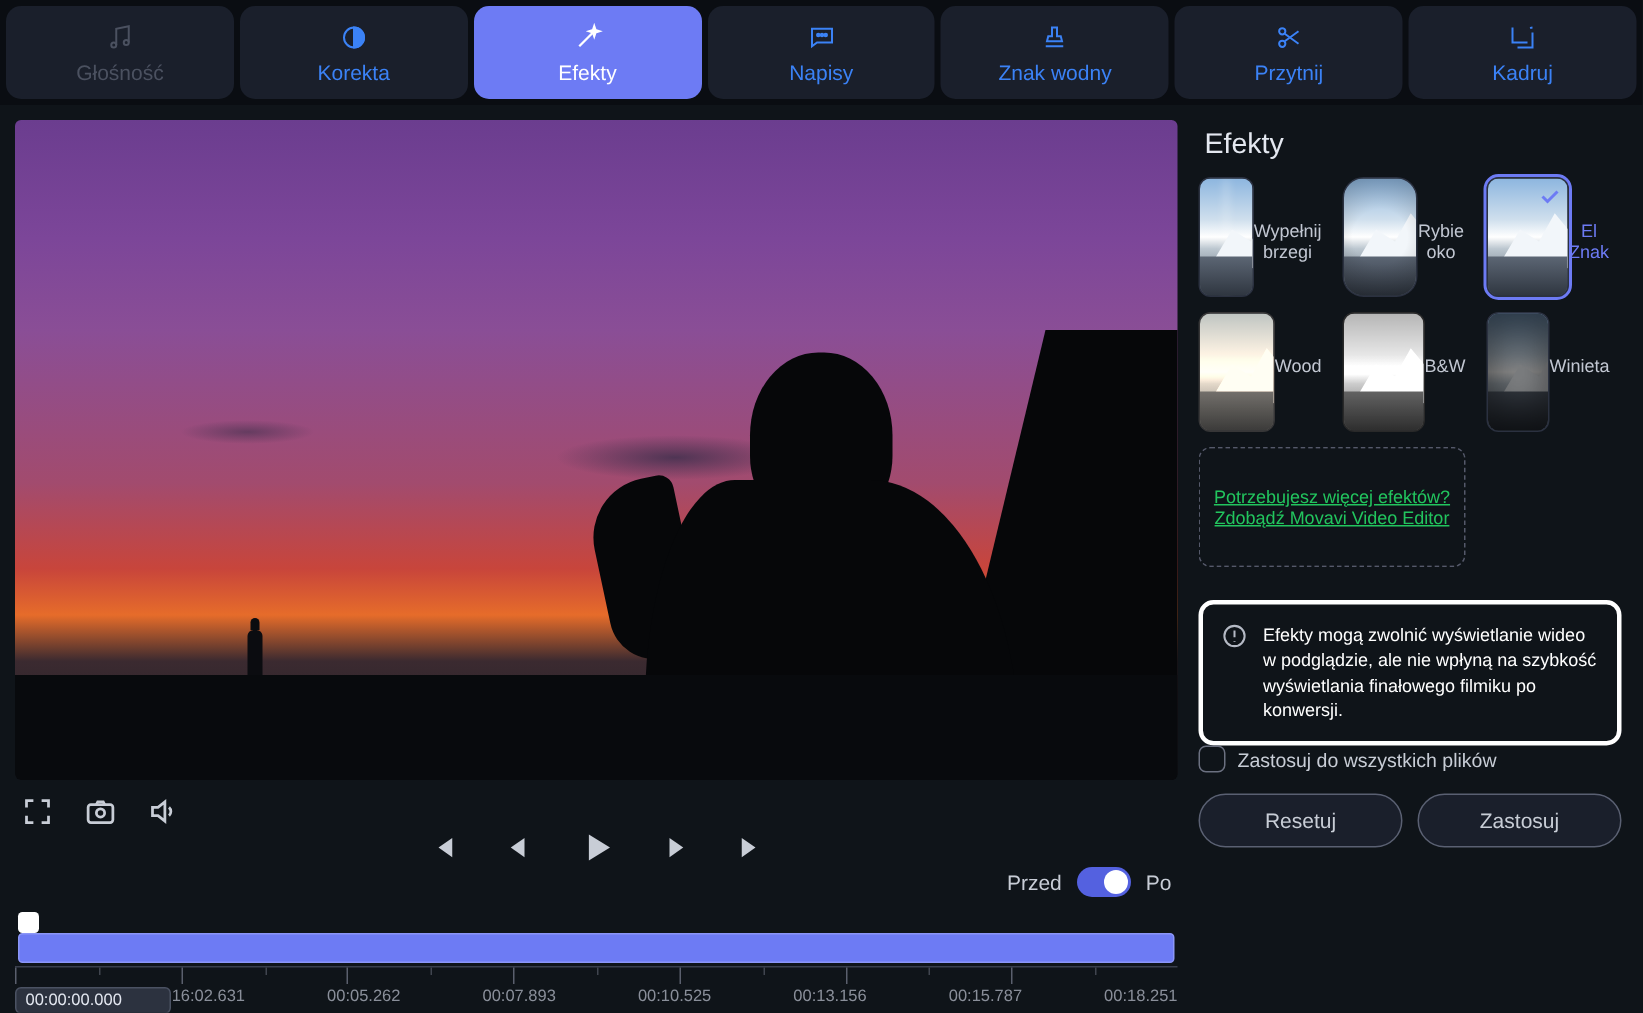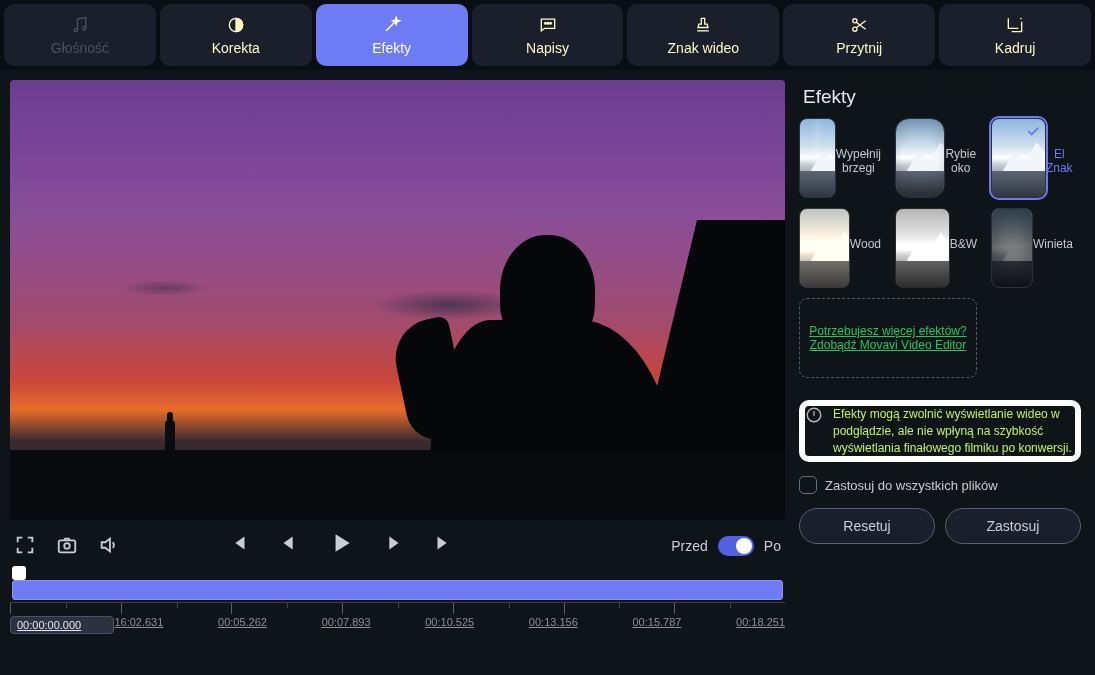--- a/index.html
+++ b/index.html
@@ -1,20 +1,20 @@
 <!DOCTYPE html>
 <html><head>
 <meta charset="utf-8">
 <style>
 * { margin: 0; padding: 0; box-sizing: border-box; }
 body { font-family: -apple-system, BlinkMacSystemFont, "Segoe UI", Arial, sans-serif; background: #0f1419; color: #c8cdd6; width: 1095px; height: 675px; overflow: hidden; }
 
 
 .tabs { display: flex; gap: 4px; padding: 4px; background: #0a0d12; }
-.tab { flex: 1; display: flex; flex-direction: column; align-items: center; justify-content: center; padding: 10px 4px; background: #1a1f2b; border-radius: 10px; cursor: pointer; font-size: 14px; color: #fef9c3; }
+.tab { flex: 1; display: flex; flex-direction: column; align-items: center; justify-content: center; padding: 10px 4px; background: #1a1f2b; border-radius: 10px; cursor: pointer; font-size: 14px; color: #3b82f6; }
 .tab.disabled { color: #4b5160; cursor: default; }
 .tab.active { background: #6d7bf4; color: #fff; }
 .tab .ico { height: 22px; display: flex; align-items: center; justify-content: center; margin-bottom: 4px; }
 .tab .ico svg { width: 20px; height: 20px; }
 
 
 .main { display: flex; height: 616px; }
 .left { width: 795px; padding: 10px 10px 0 10px; display: flex; flex-direction: column; }
 .right { width: 300px; padding: 12px 14px 12px 4px; display: flex; flex-direction: column; }
 
@@ -26,40 +26,40 @@
 .silhouette { position: absolute; bottom: 0; left: 0; right: 0; height: 70px; background: #080a0d; }
 .tower { position: absolute; bottom: 40px; left: 155px; width: 10px; height: 60px; background: #0b0c10; border-radius: 4px 4px 0 0; }
 .tower:before { content:""; position:absolute; top:-8px; left:2px; width:6px; height:8px; background:#0b0c10; border-radius:3px 3px 0 0; }
 .person { position: absolute; bottom: 0; left: 400px; width: 300px; height: 310px; }
 .person:before { content:""; position:absolute; bottom:170px; left:90px; width:95px; height:115px; background:#060709; border-radius:48% 48% 40% 40%; }
 .person:after { content:""; position:absolute; bottom:0; left:20px; width:250px; height:200px; background:#060709; border-radius:60px 100px 0 0 / 150px 180px 0 0; }
 .arm { position:absolute; bottom:80px; left:-10px; width:60px; height:120px; background:#060709; border-radius:40px 10px 30px 30px; transform:rotate(-12deg); }
 .wall { position:absolute; bottom:0; right:-20px; width:180px; height:300px; background:#060709; clip-path: polygon(40% 0, 100% 0, 100% 100%, 0 100%); }
 
 
-.controls { display: flex; align-items: flex-end; padding: 10px 4px 6px 4px; }
+.controls { display: flex; align-items: flex-start; padding: 10px 4px 6px 4px; flex-direction: column; }
 .controls .left-ctrls, .controls .center-ctrls { display: flex; align-items: center; gap: 20px; }
 .controls .center-ctrls { margin: 0 auto; gap: 28px; }
 .controls .right-ctrls { display: flex; align-items: center; gap: 10px; margin-left: auto; font-size: 14px; }
 .ctrl-ico { width: 22px; height: 22px; cursor: pointer; color: #c8cdd6; }
 .ctrl-ico svg { width: 100%; height: 100%; }
 .toggle { width: 36px; height: 20px; background: #5461e0; border-radius: 10px; position: relative; cursor: pointer; }
 .toggle:after { content:""; position:absolute; right:2px; top:2px; width:16px; height:16px; background:#fff; border-radius:50%; }
 
 
 .timeline-wrap { margin-top: 4px; }
 .playhead-row { height: 12px; position: relative; }
 .playhead { position:absolute; left:2px; top:0; width:14px; height:14px; background:#fff; border-radius:3px; }
 .clip { height: 20px; background: #6d7bf4; border: 1px solid #8b96f7; border-radius: 3px; margin: 2px 2px 0 2px; }
 .ticks { position: relative; height: 12px; border-top: 1px solid #3a3f4d; margin-top: 2px; display: flex; }
 .ticks .seg { flex:1; border-left:1px solid #5a5f6d; position:relative; }
 .ticks .seg:after { content:""; position:absolute; left:50%; top:0; width:1px; height:5px; background:#40454f; }
 .time-labels { display:flex; font-size:11px; color:#8a8f9a; padding: 2px 0 0 0; }
 .time-labels span:first-child { background:#2c323f; border:1px solid #4b5263; padding:2px 6px; border-radius:4px; color:#e2e6ef; }
-.time-labels span { width: 110px; text-decoration: underline; }
+.time-labels span { width: 110px; }
 
 
 .panel-title { font-size: 19px; color: #e4e8f0; margin: 4px 0 10px 4px; }
 .fx-grid { display: flex; flex-wrap: wrap; gap: 10px 14px; }
 .fx-item { width: 82px; display:flex; flex-direction:row; align-items:center; cursor:pointer; }
 .fx-thumb { width: 80px; height: 80px; border-radius: 8px; position: relative; overflow:hidden; background: linear-gradient(180deg,#8db6df 0%, #cfdfed 35%, #fff 50%, #bcc7d0 60%, #4a5561 100%); border:1px solid #2b3140; }
 .fx-thumb.selected { outline: 2px solid #6d7bf4; }
 .fx-thumb .check { position:absolute; top:4px; right:4px; width:16px; height:16px; color:#6d7bf4; }
 .fx-thumb.bw { filter: grayscale(1) contrast(1.1); }
 .fx-thumb.vig:after { content:""; position:absolute; inset:0; box-shadow: inset 0 0 30px 14px rgba(0,0,0,.7); }
@@ -70,24 +70,24 @@
 .fx-thumb.fish:after { content:""; position:absolute; inset:0; background: radial-gradient(circle at center, transparent 40%, rgba(0,0,0,.25) 100%); }
 .fx-thumb.sharp { filter: contrast(1.3) saturate(1.1); }
 .fx-thumb .mtn { position:absolute; bottom:18px; left:6px; width:70px; height:40px; background:#f2f6fa; clip-path: polygon(0 100%, 22% 35%, 40% 55%, 55% 8%, 72% 44%, 88% 20%, 100% 60%, 100% 100%); }
 .fx-thumb .base { position:absolute; bottom:0; left:0; right:0; height:26px; background: linear-gradient(180deg,#5c6674,#2f3640); }
 .fx-label { font-size: 12px; text-align:center; margin-top:6px; line-height:1.2; color:#c2c7d2; min-height:28px; }
 .fx-label.sel { color:#6d7bf4; }
 
 .promo { width: 178px; height: 80px; border:1px dashed #55596a; border-radius:8px; display:flex; flex-direction:column; align-items:center; justify-content:center; font-size:12px; text-align:center; padding: 4px; cursor:pointer; }
 .promo a { color:#22c55e; text-decoration: underline; }
 
-.note { display:flex; gap:10px; border:6px solid #ffffff; border-radius:10px; padding:0; font-size:12px; line-height:1.4; margin-top: 22px; color:#bef264; }
+.note { display:flex; gap:10px; border:3px solid #ffffff; border-radius:10px; padding:12px; font-size:12px; line-height:1.4; margin-top: 22px; color:#ffffff; }
 .note .warn { width:18px; height:18px; flex-shrink:0; color:#b4b9c4; }
 
-.apply-row { display:flex; align-items:center; gap:8px; margin-top:14px; font-size:13px; cursor:pointer; }
+.apply-row { display:flex; align-items:center; gap:8px; font-size:13px; cursor:pointer; }
 .chk { width:18px; height:18px; border:1.5px solid #6b7080; border-radius:5px; }
 
 .btns { display:flex; gap:10px; margin-top:14px; }
 .btn { flex:1; padding:9px 0; text-align:center; border:1px solid #5a6072; border-radius:20px; font-size:14px; cursor:pointer; background:#1a1f2b; }
 </style>
 </head>
 <body>
 
 <div class="tabs">
   <div class="tab disabled">
@@ -129,21 +129,21 @@
       </span>
     <span>Napisy</span>
   </div>
   <div class="tab">
     <span class="ico">
         <svg viewBox="0 0 24 24" fill="none" stroke="currentColor" stroke-width="1.6">
           <path d="M10 4h4v7h3l1 4H6l1-4h3z"></path>
           <path d="M5 19h14"></path>
         </svg>
       </span>
-    <span>Znak wideo</span>
+    <span>Znak wodny</span>
   </div>
   <div class="tab">
     <span class="ico">
         <svg viewBox="0 0 24 24" fill="none" stroke="currentColor" stroke-width="1.6">
           <circle cx="7" cy="7" r="2.5"></circle>
           <circle cx="7" cy="17" r="2.5"></circle>
           <path d="M9 9l11 8M9 15l11-8"></path>
         </svg>
       </span>
     <span>Przytnij</span>

